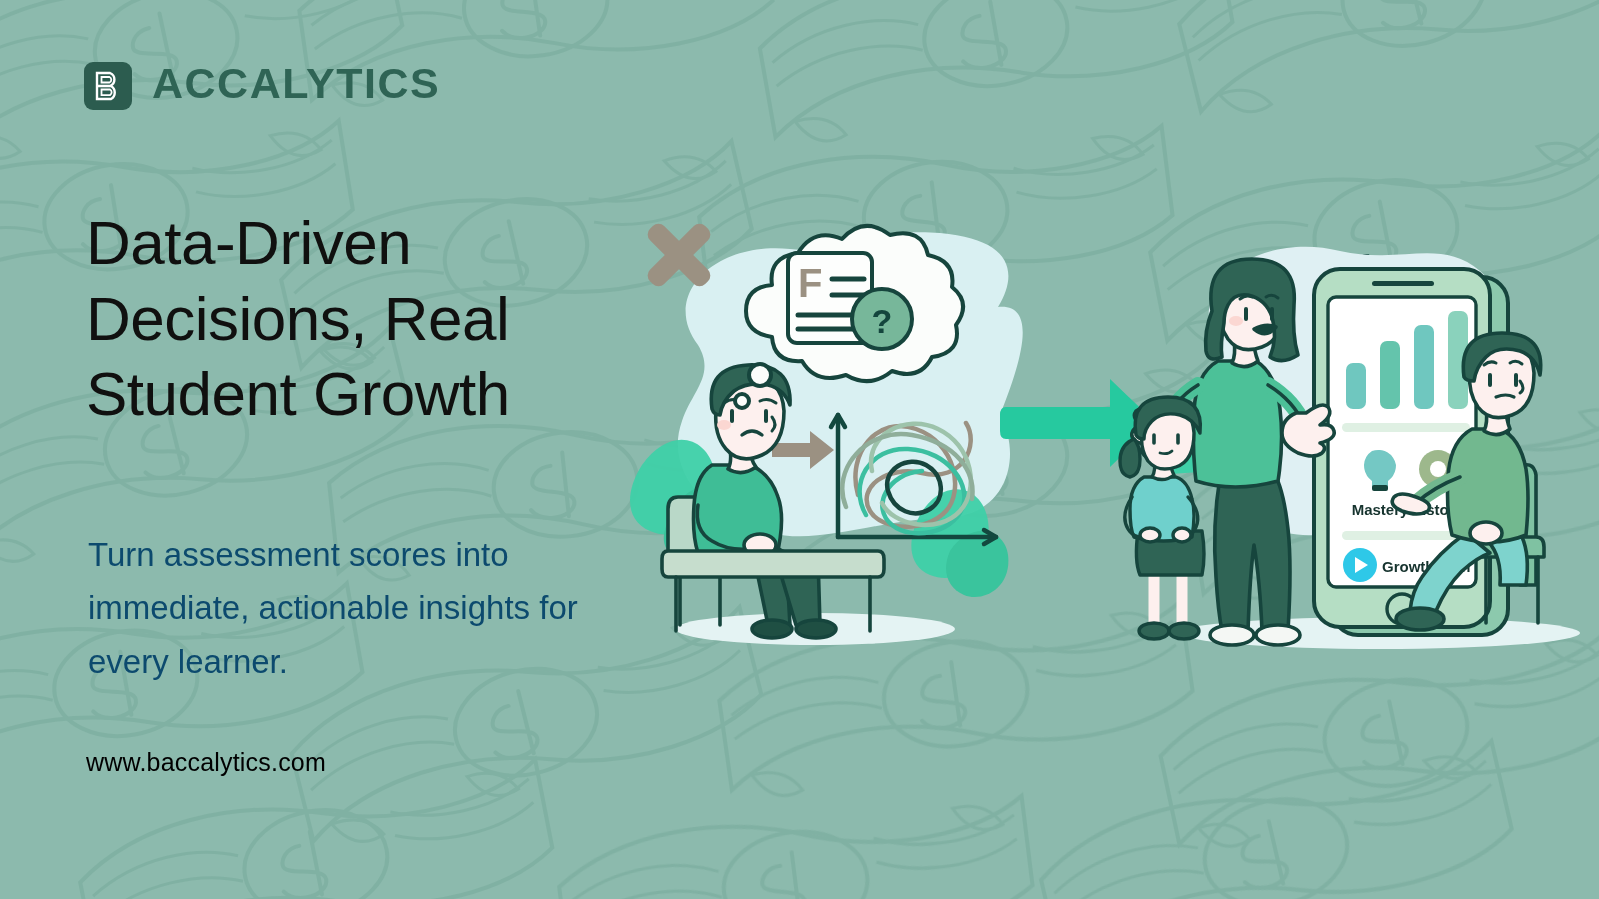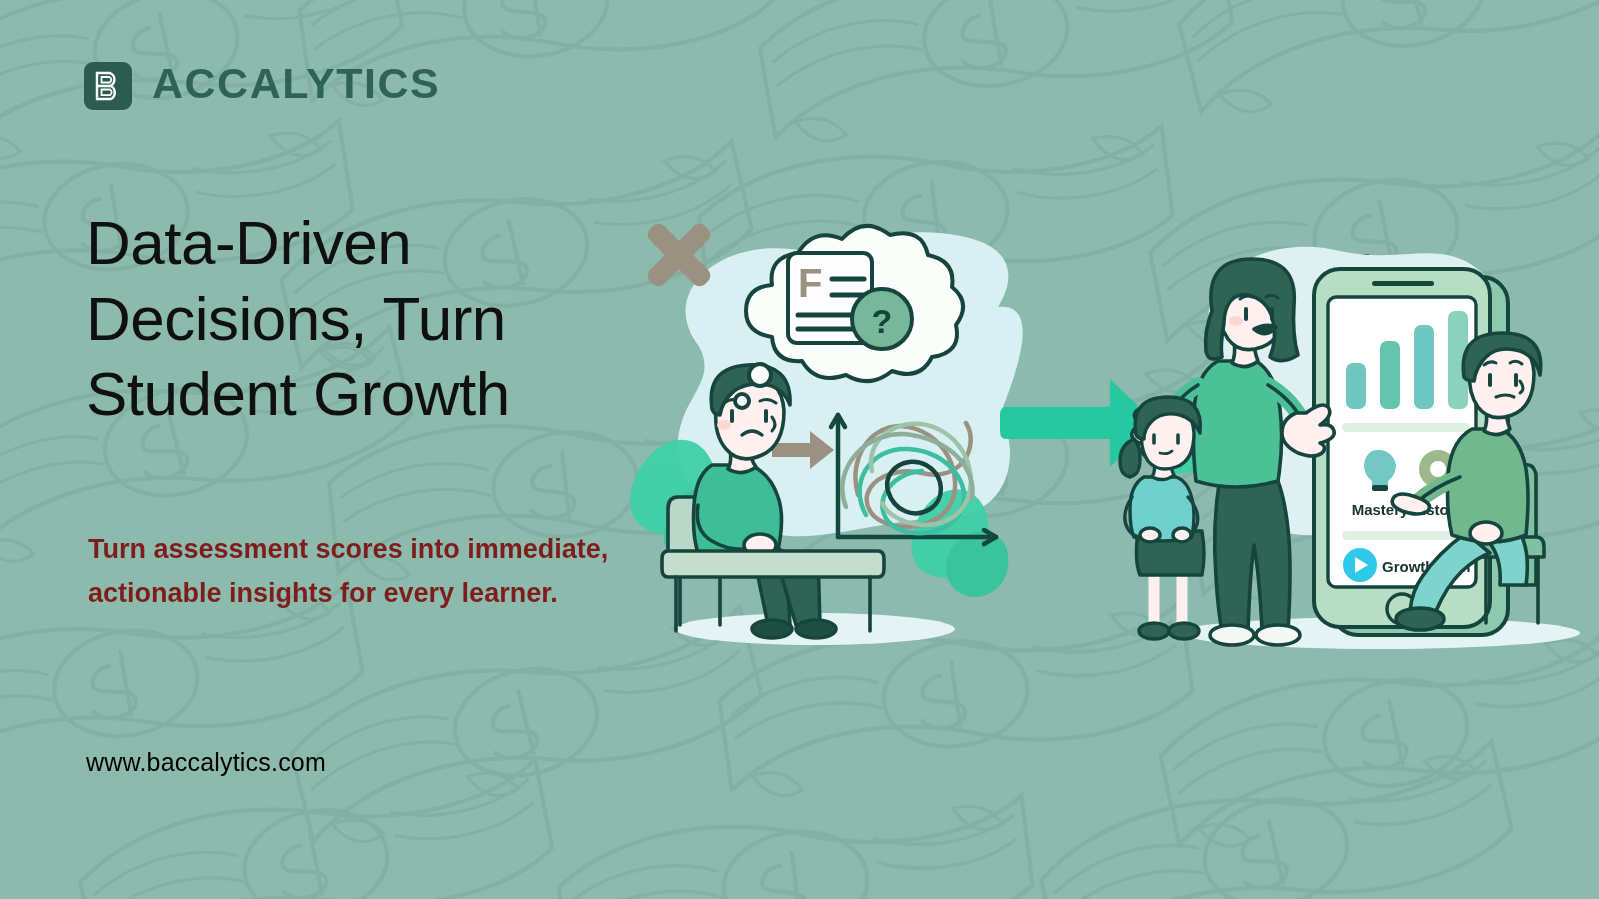--- a/index.html
+++ b/index.html
@@ -41,22 +41,22 @@
 
   .headline {
     position:absolute; left:86px; top:205px;
     width:600px;
     font-size:62px; line-height:1.22; font-weight:400;
     color:#10100f; letter-spacing:-0.5px;
   }
   .subhead {
     position:absolute; left:88px; top:528px;
     width:560px;
-    font-size:27px; line-height:1.62; color:#7f1d1d;
-    font-weight:700;
+    font-size:33px; line-height:1.62; color:#0c4a6e;
+    font-weight:400;
   }
   .url {
     position:absolute; left:86px; top:748px;
     font-size:25px; color:#000000; letter-spacing:.2px;
   }
 
   
   #art { position:absolute; left:620px; top:215px; width:960px; height:470px; }
   #art svg { display:block; }
 
@@ -120,21 +120,21 @@
   <div class="logo-row">
     <div class="logo-mark">
       <svg width="30" height="32" viewBox="0 0 30 32">
         <path d="M4 3 h13 a7 7 0 0 1 0 13 h-13 Z M4 16 h14 a7.5 7.5 0 0 1 0 13 h-14 Z" fill="none" stroke="#ffffff" stroke-width="2.4"></path>
         <path d="M8.5 7 h8 a3 3 0 0 1 0 5.5 h-8 Z M8.5 19.5 h8.5 a3.2 3.2 0 0 1 0 5.6 h-8.5 Z" fill="none" stroke="#ffffff" stroke-width="1.8"></path>
       </svg>
     </div>
     <div class="logo-word">ACCALYTICS</div>
   </div>
 
-  <h1 class="headline">Data-Driven Decisions, Turn Student Growth</h1>
+  <h1 class="headline">Data-Driven Decisions, Real Student Growth</h1>
   <p class="subhead">Turn assessment scores into immediate, actionable insights for every learner.</p>
   <div class="url">www.baccalytics.com</div>
 
   <div class="scene-label" id="label-before">Before</div>
   <div class="scene-label" id="label-after">After</div>
 
   <div id="art">
   <svg width="960" height="470" viewBox="0 0 960 470">
 
     <path d="M78 130 C40 80 95 26 170 34 C230 40 250 12 320 18

